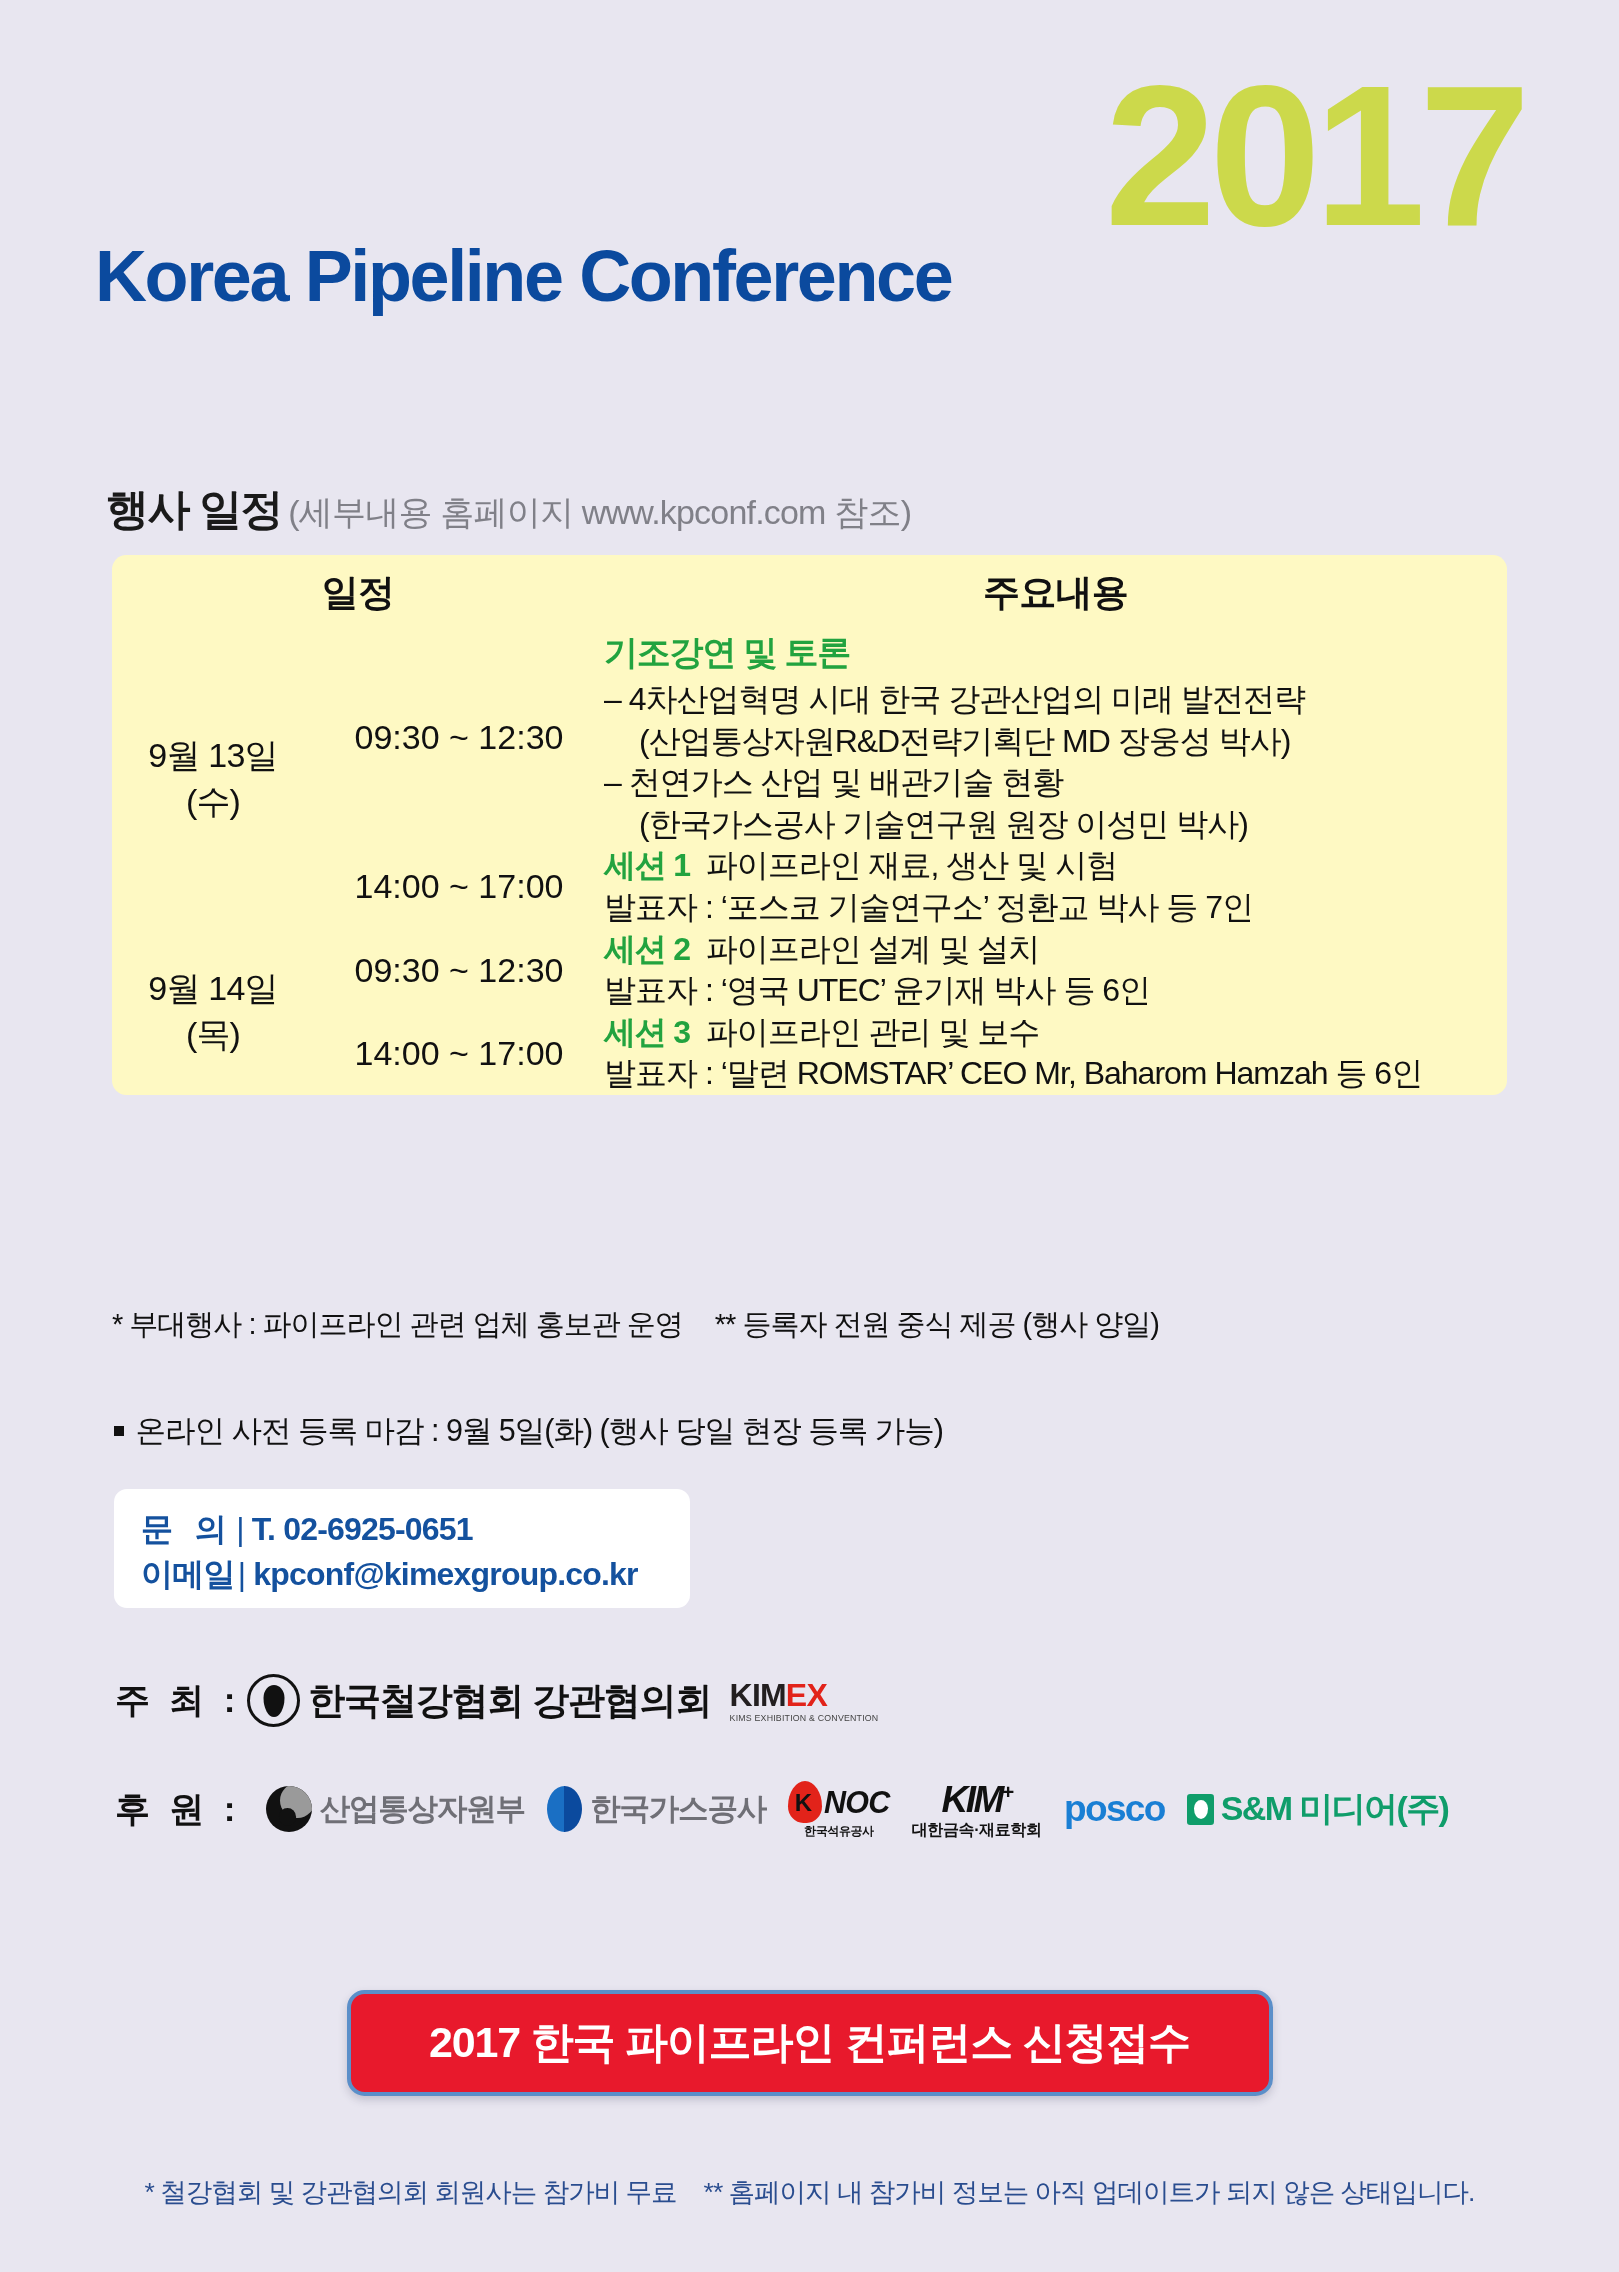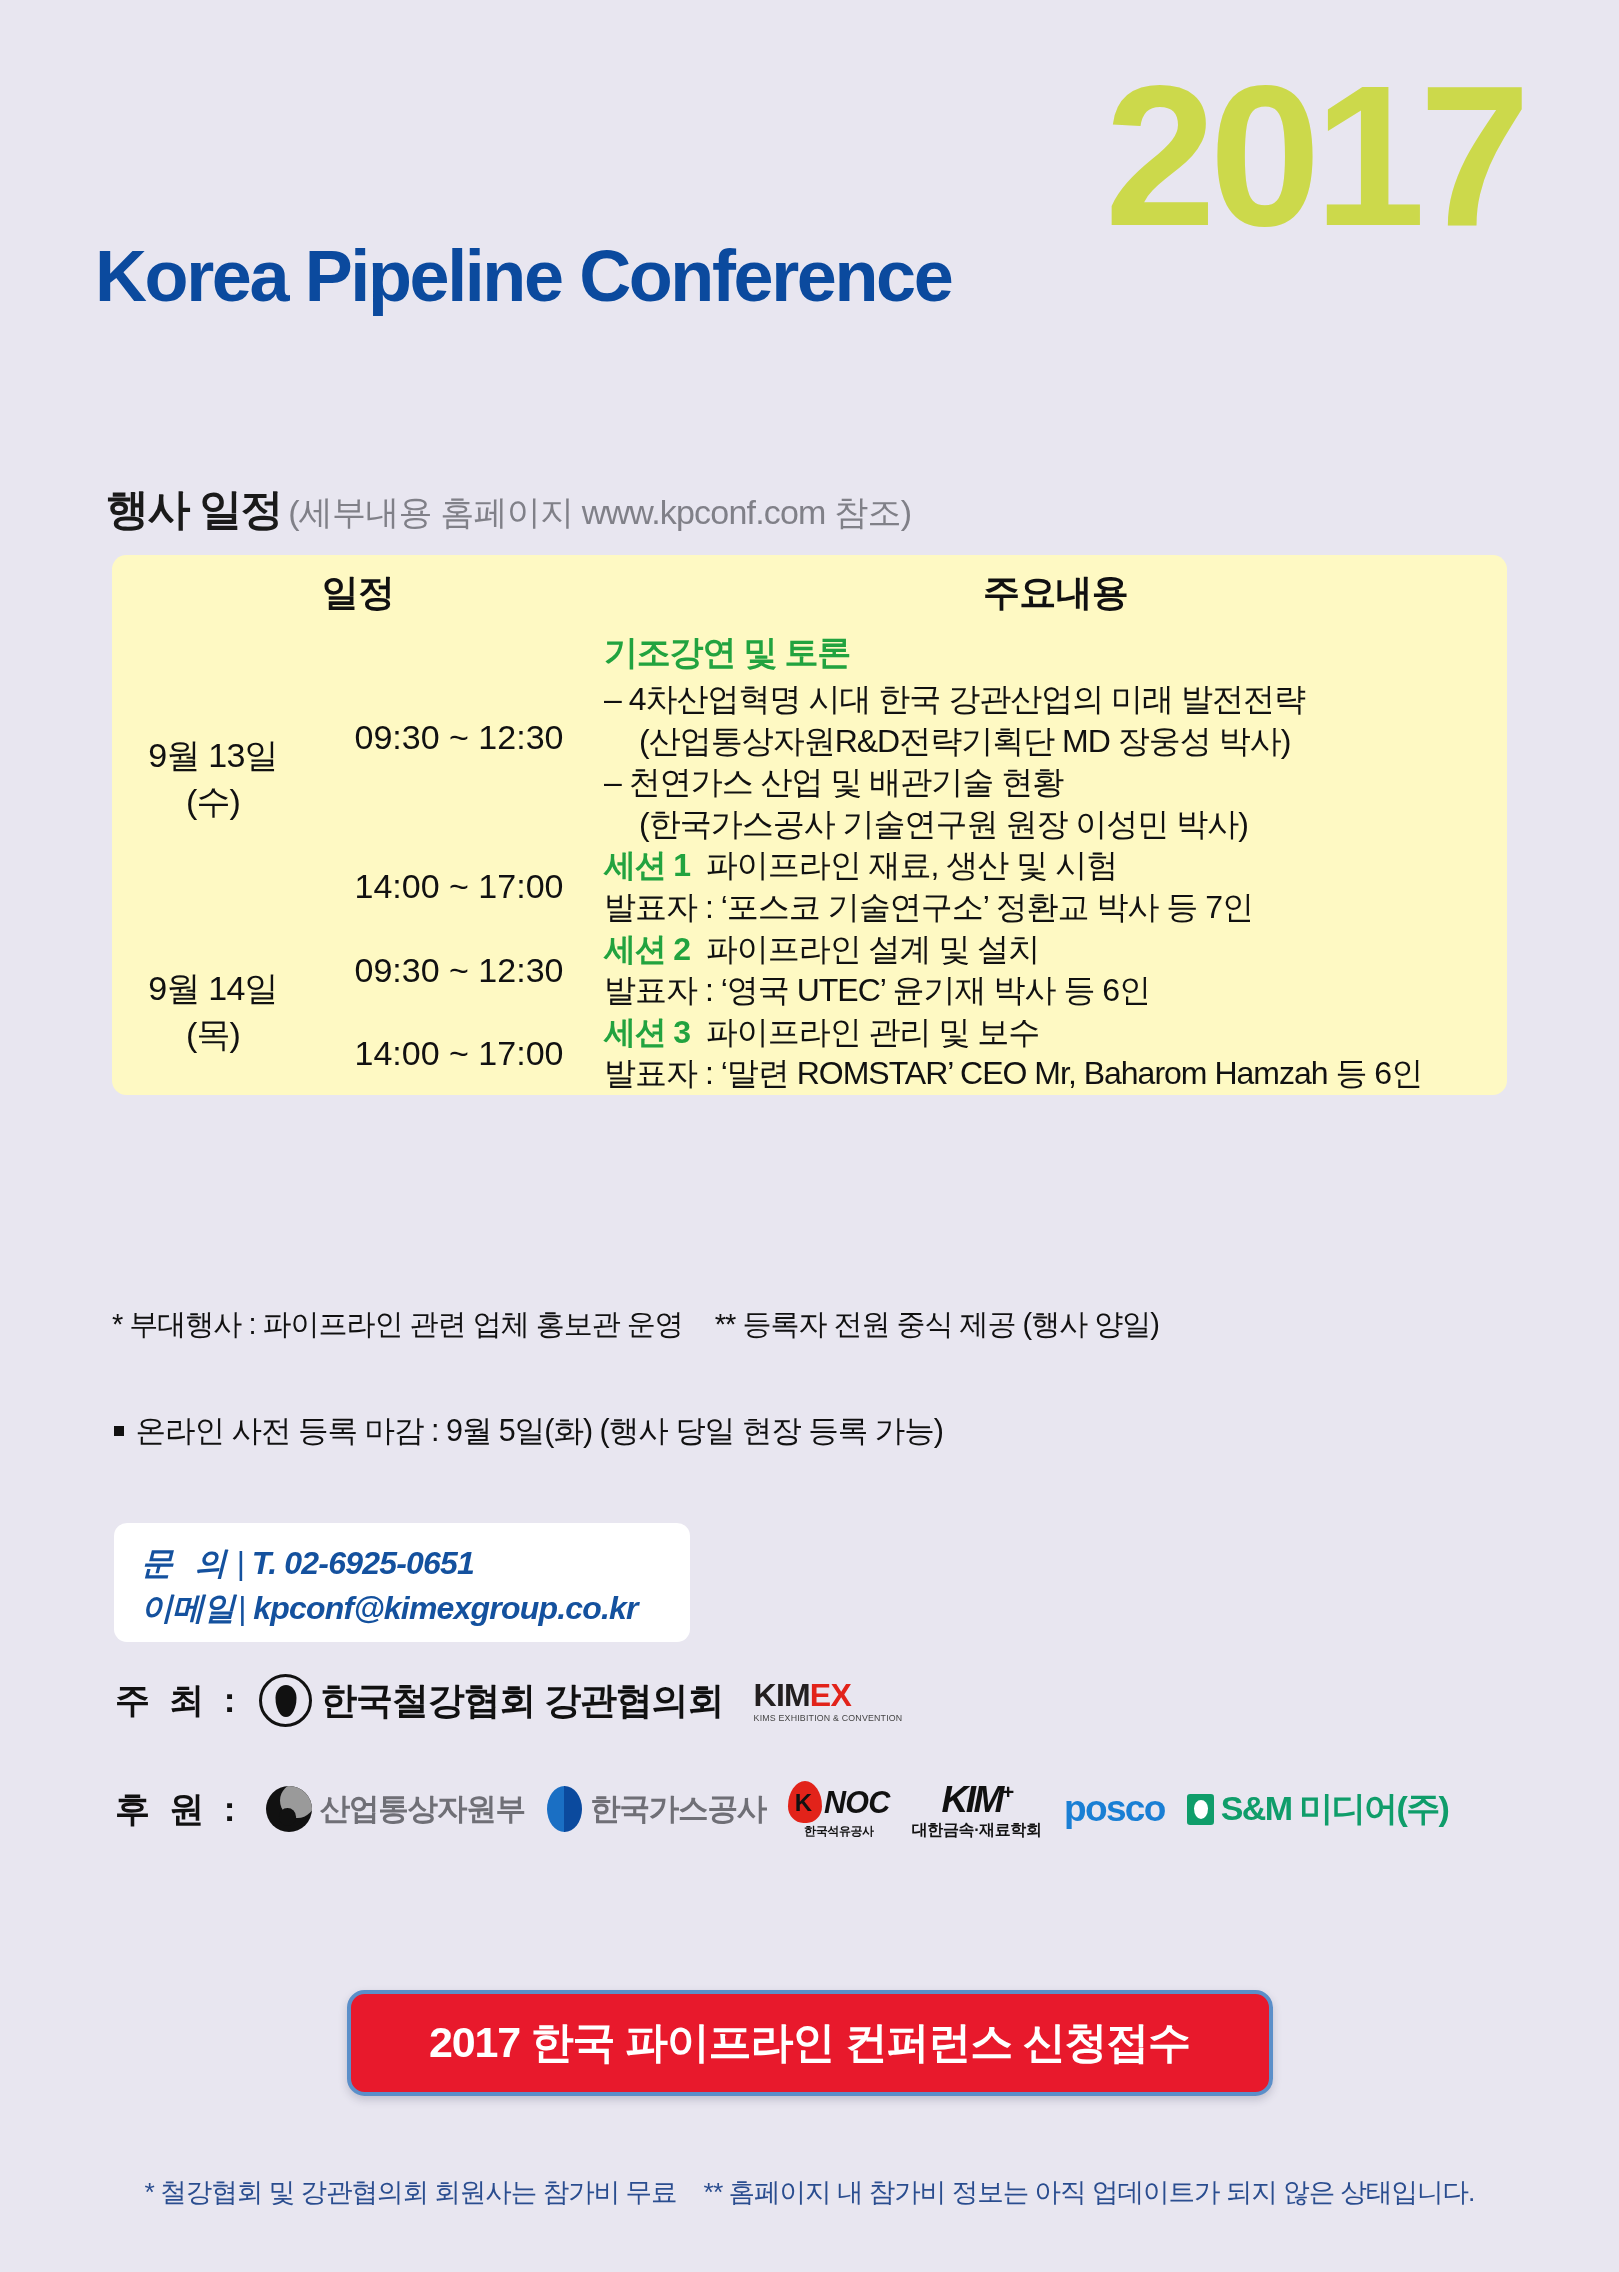--- a/index.html
+++ b/index.html
@@ -171,47 +171,46 @@
     width: 10.4px; height: 10.4px;
     background: #111;
     margin-right: 11.2px;
     vertical-align: 4.8px;
   }
 
   
   .contact-box {
     position: absolute;
     left: 114px;
-    top: 1523px;
+    top: 1489px;
     width: 576px;
     height: 119px;
     background: #ffffff;
     border-radius: 13px;
     padding: 17.6px 0 0 27px;
-    font-style: italic;
   }
   .contact-line {
     font-size: 32px;
     font-weight: 700;
     color: #14519e;
     letter-spacing: -0.8px;
     line-height: 1.42;
     white-space: nowrap;
   }
   .contact-line .lbl { letter-spacing: 6.4px; }
   .contact-line .bar { margin: 0 8px 0 3.2px; font-weight: 500; }
 
   
   .org-row {
     position: absolute;
     left: 115px;
     top: 1674px;
     display: flex;
     align-items: center;
-    gap: 16px;
+    gap: 4px;
   }
   .spon-row {
     position: absolute;
     left: 115px;
     top: 1781px;
     display: flex;
     align-items: center;
     gap: 22.4px;
   }
   .row-label {

